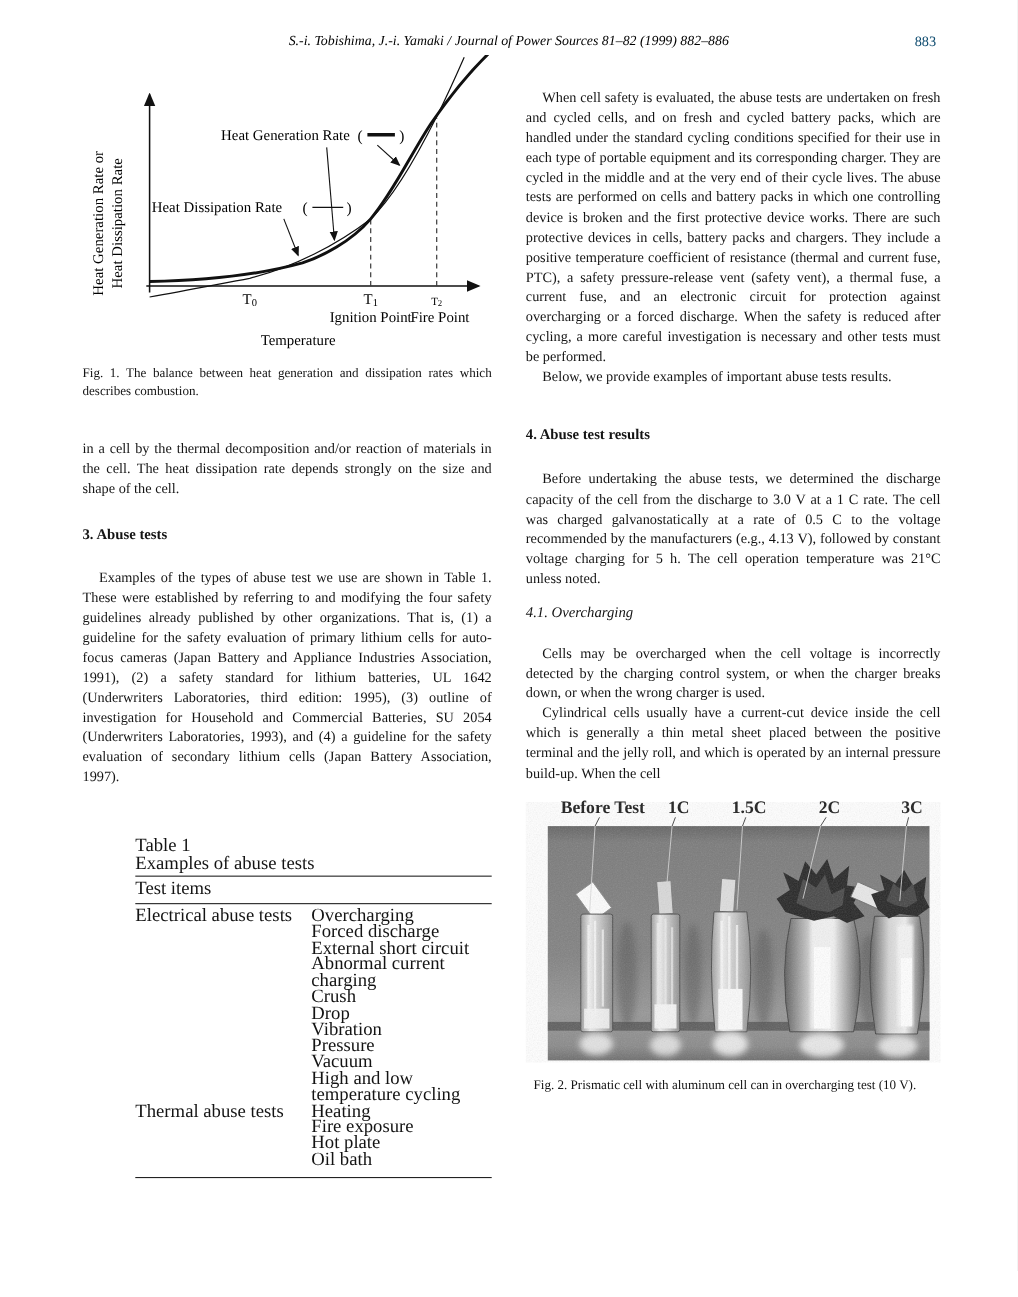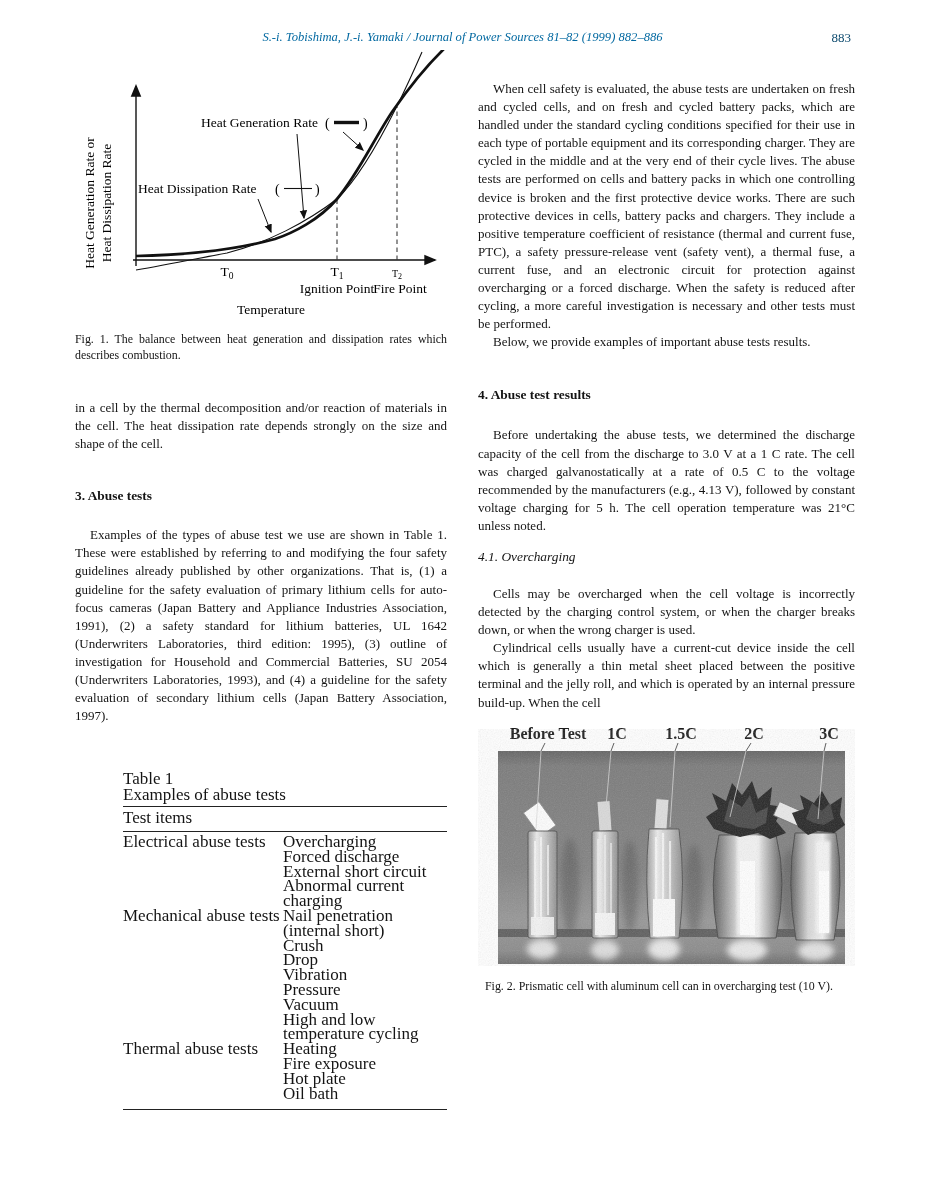--- a/index.html
+++ b/index.html
@@ -4,21 +4,21 @@
 <style>
   * { margin:0; padding:0; box-sizing:border-box; }
   html,body { background:#e9e9e9; }
   .page {
     position:relative; width:925px; height:1179px; background:#ffffff;
     font-family:"Liberation Serif", serif; color:#141414; margin:0 auto;
     overflow:hidden;
   }
   .running-head {
     position:absolute; top:30px; left:0; width:100%;
-    text-align:center; font-style:italic; font-size:12.6px; color:#0369a1;
+    text-align:center; font-style:italic; font-size:12.6px; color:#000000;
   }
   .page-number {
     position:absolute; top:30px; right:74px; font-size:13px; color:#0c4a6e;
   }
   .col-left  { position:absolute; left:75px;  top:50px; width:372px; }
   .col-right { position:absolute; left:478px; top:80px; width:377px; }
   p.body { font-size:13px; line-height:18.1px; text-align:justify; }
   p.indented { text-indent:15px; }
   h2.sect { font-size:13.4px; font-weight:bold; }
   h3.subsect { font-size:13.4px; font-weight:normal; font-style:italic; }
@@ -31,21 +31,21 @@
   .tbl-rule { border:none; border-top:1px solid #222; margin:3px 0 0 0; }
   .tbl-rule-thick { border:none; border-top:1.6px solid #222; margin:4px 0 0 0; }
   .tbl-colhead { padding:3px 0 3px 0; }
   .tbl-rows { padding:3px 0 4px 0; }
   .t-row { display:flex; line-height:14.8px; }
   .t-c1 { width:160px; flex:0 0 160px; }
   .t-c2 { flex:1; }
   
   .fig1-caption { margin-top:9px; }
   .p-cont { margin-top:36px; }
-  .h-sect3 { margin-top:35px; }
+  .h-sect3 { margin-top:25px; }
   .p-sect3 { margin-top:22px; }
   .tbl { margin-top:46px; }
   .p2-right { margin-top:0; }
   .h-sect4 { margin-top:36px; }
   .p-sect4 { margin-top:23px; }
   .h-sub41 { margin-top:14px; }
   .p-41a { margin-top:20px; }
   .fig2 { margin-top:9px; }
   .fig2-caption { margin-top:12px; padding-left:7px; }
 </style>
@@ -136,24 +136,20 @@
             <span class="t-c1"></span>
             <span class="t-c2">Forced discharge</span>
           </div>
         <div class="t-row">
             <span class="t-c1"></span>
             <span class="t-c2">External short circuit</span>
           </div>
         <div class="t-row">
             <span class="t-c1"></span>
             <span class="t-c2">Abnormal current charging</span>
-          </div>
-        <div class="t-row">
-            <span class="t-c1">Mechanical abuse tests</span>
-            <span class="t-c2">Nail penetration (internal short)</span>
           </div>
         <div class="t-row">
             <span class="t-c1"></span>
             <span class="t-c2">Crush</span>
           </div>
         <div class="t-row">
             <span class="t-c1"></span>
             <span class="t-c2">Drop</span>
           </div>
         <div class="t-row">

